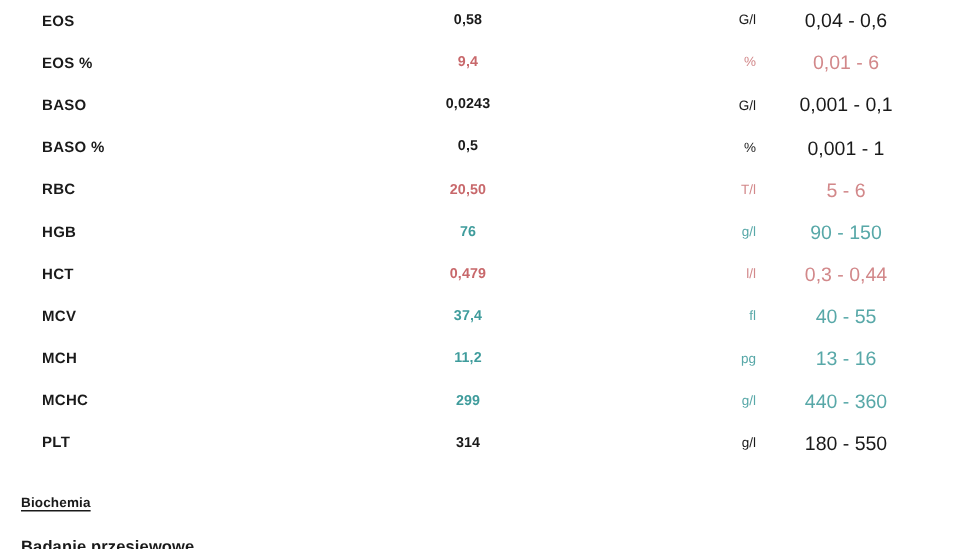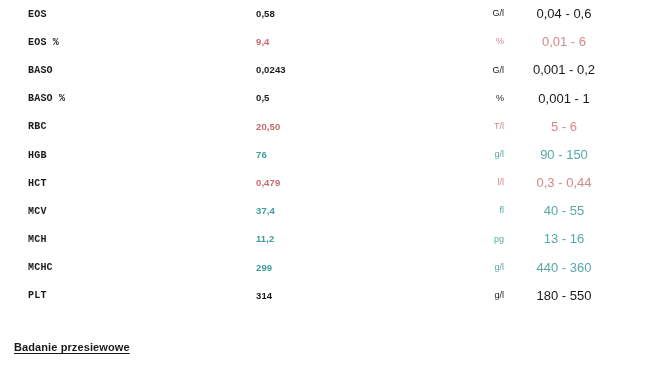--- a/index.html
+++ b/index.html
@@ -43,24 +43,24 @@
     white-space: nowrap;
   }
 
   .col-name {
     width: 228px;
     padding-left: 28px !important;
     font-size: 10px;
     font-weight: bold;
     color: #1a1a1a;
     letter-spacing: 0.2px;
-    font-family: Liberation Mono, monospace;
   }
   .col-value {
     width: 112px;
+    text-align: center;
     font-size: 9.5px;
     font-weight: bold;
     letter-spacing: 0.1px;
   }
   .col-unit {
     width: 112px;
     text-align: right;
     padding-left: 24px !important;
     font-size: 9px;
     font-weight: normal;
@@ -129,21 +129,21 @@
           <td class="col-name">EOS %</td>
           <td class="col-value st-high">9,4</td>
           <td class="col-unit st-high">%</td>
           <td class="col-range st-high">0,01 - 6</td>
           <td class="col-flag st-high">H</td>
         </tr>
         <tr>
           <td class="col-name">BASO</td>
           <td class="col-value st-normal">0,0243</td>
           <td class="col-unit st-normal">G/l</td>
-          <td class="col-range st-normal">0,001 - 0,2</td>
+          <td class="col-range st-normal">0,001 - 0,1</td>
           <td class="col-flag st-normal"></td>
         </tr>
         <tr>
           <td class="col-name">BASO %</td>
           <td class="col-value st-normal">0,5</td>
           <td class="col-unit st-normal">%</td>
           <td class="col-range st-normal">0,001 - 1</td>
           <td class="col-flag st-normal"></td>
         </tr>
         <tr>
@@ -193,17 +193,20 @@
           <td class="col-value st-normal">314</td>
           <td class="col-unit st-normal">g/l</td>
           <td class="col-range st-normal">180 - 550</td>
           <td class="col-flag st-normal"></td>
         </tr>
       </tbody>
   </table>
 
   <div class="section-headings">
     <span class="heading-row">
+      <span class="section-heading heading-biochemia">Biochemia</span>
+    </span>
+    <span class="heading-row">
       <span class="section-heading heading-screening">Badanie przesiewowe</span>
     </span>
   </div>
 
 </div>
 
 </body></html>

